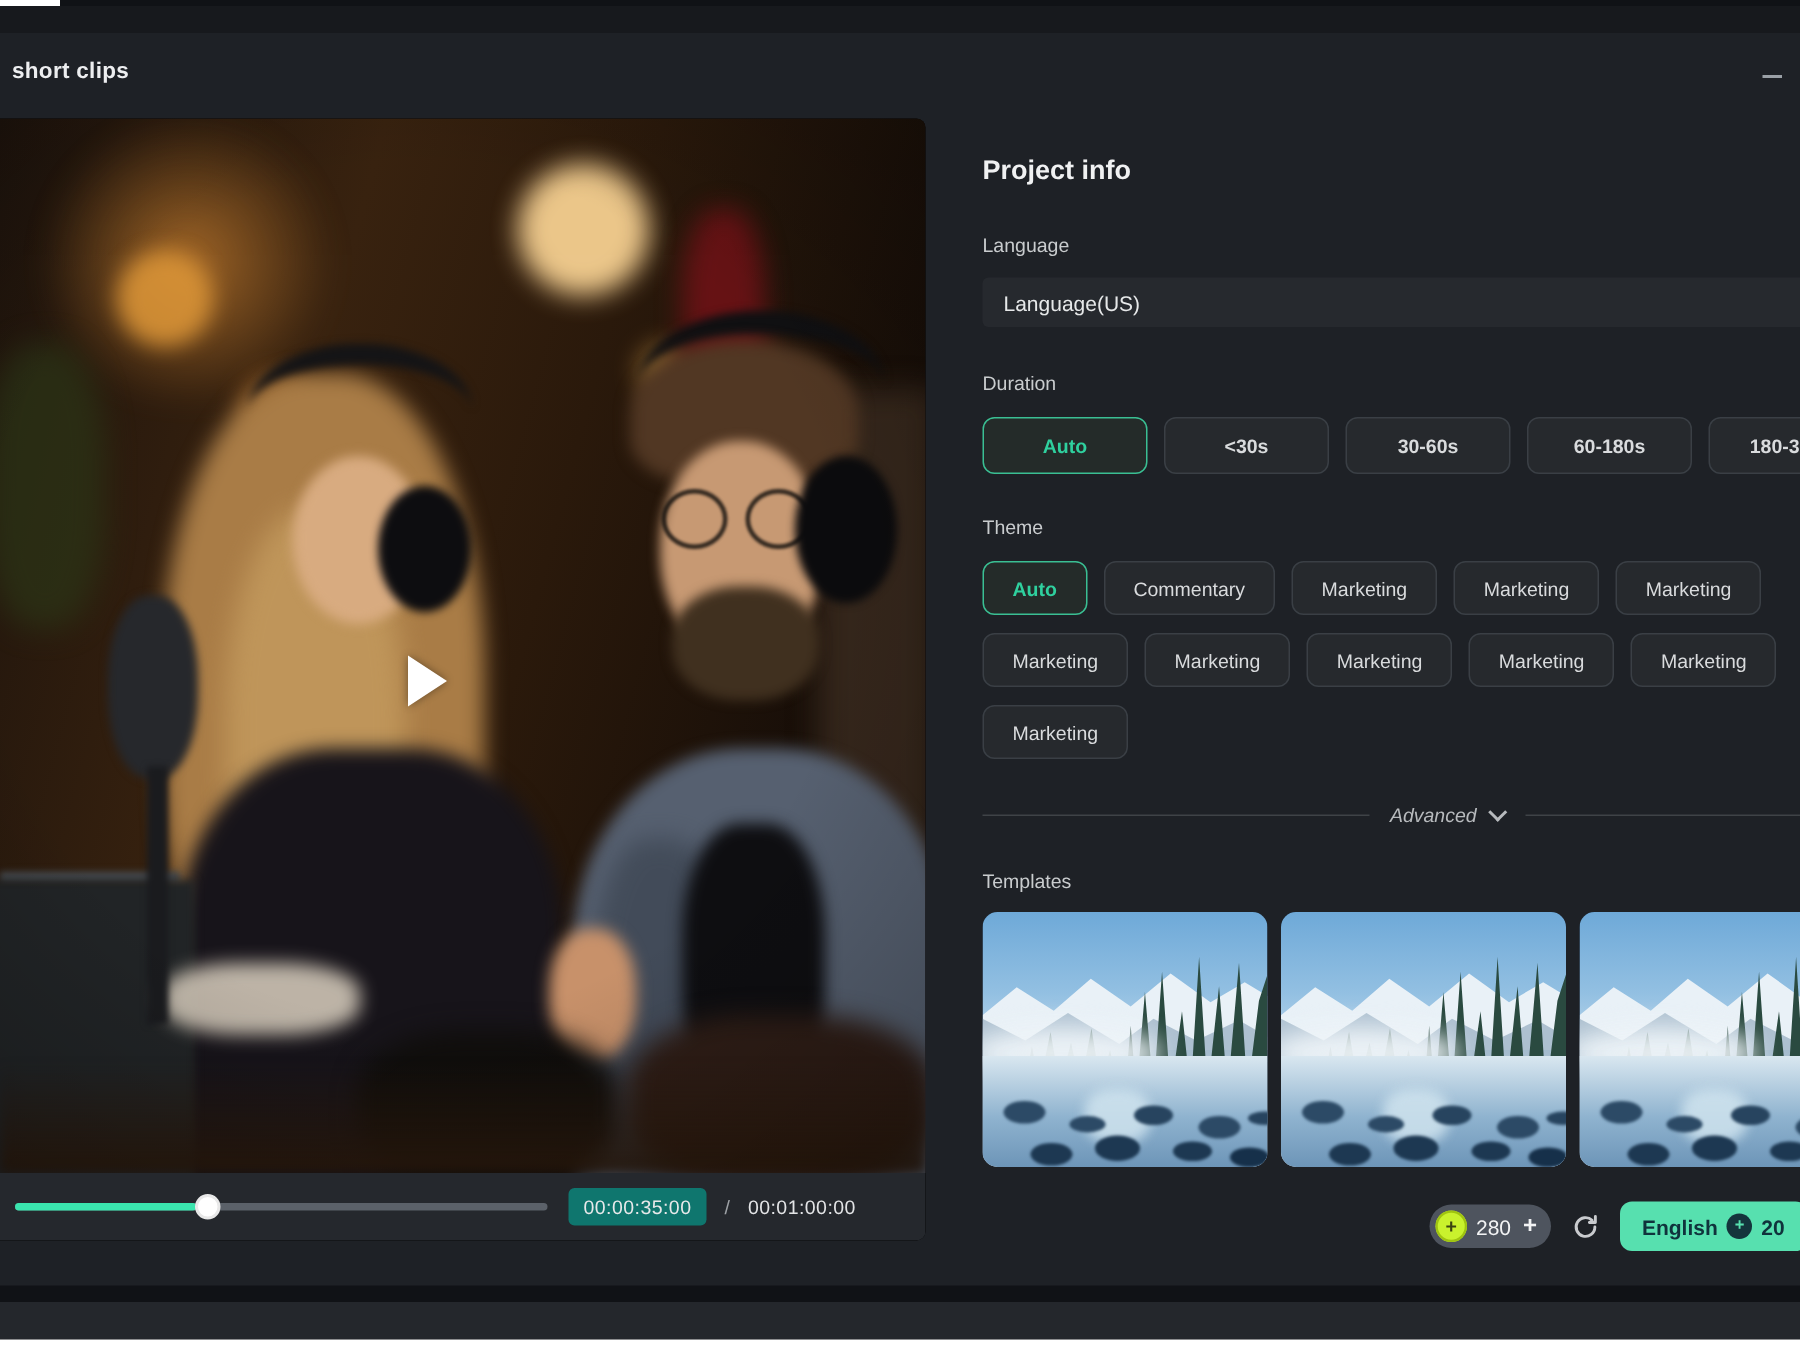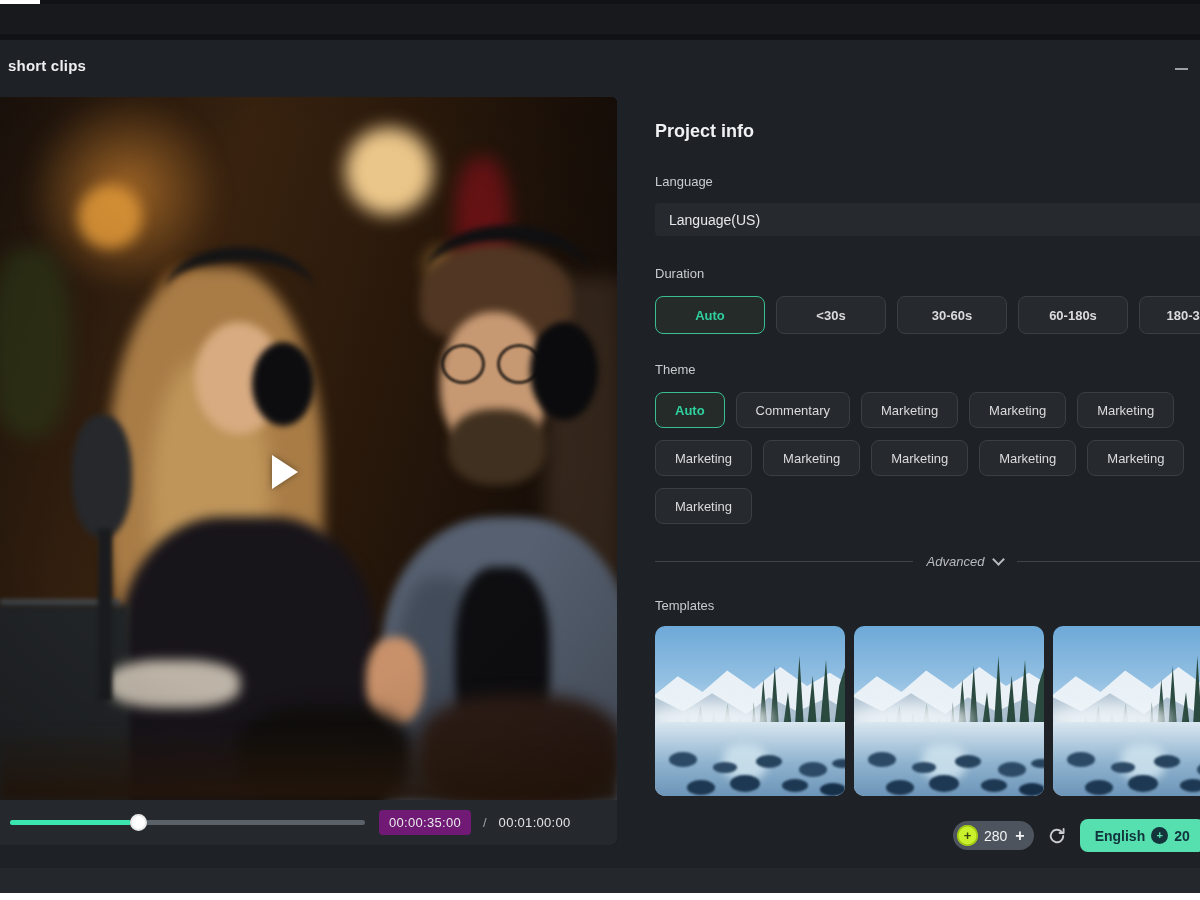--- a/index.html
+++ b/index.html
@@ -3,21 +3,21 @@
 <meta charset="utf-8">
 <style>
   * { margin:0; padding:0; box-sizing:border-box; }
   html,body { width:1200px; height:900px; background:#0e1013; overflow:hidden;
     font-family:"Liberation Sans", sans-serif; }
   .app { position:relative; width:1200px; height:900px; background:#101216; overflow:hidden; }
 
   .white-chip { position:absolute; left:0; top:0; width:40px; height:5px; background:#ffffff; }
   .top-strip { position:absolute; left:0; top:4px; width:1200px; height:30px; background:#17191d; }
 
-  .dialog { position:absolute; left:0; top:40px; width:1200px; height:835px; background:#1e2126; }
+  .dialog { position:absolute; left:0; top:22px; width:1200px; height:835px; background:#1e2126; }
   .dlg-header { position:relative; height:57px; }
   .dlg-title { position:absolute; left:8px; top:17px; font-size:15px; font-weight:700; color:#edeef0; letter-spacing:.2px; }
   .minimize { position:absolute; right:10px; top:20px; width:18px; height:18px; cursor:pointer;
     display:flex; align-items:center; justify-content:center; }
   .minimize i { display:block; width:13px; height:2px; background:#9aa0a6; }
 
   
   .video-block { position:absolute; left:0; top:57px; width:617px; height:748px;
     border-radius:0 6px 6px 0; overflow:hidden; background:#000; }
   .video-art { position:relative; width:617px; height:703px; overflow:hidden;
@@ -62,21 +62,21 @@
   .play-btn { position:absolute; left:272px; top:358px; width:0; height:0; cursor:pointer;
     border-left:26px solid #ffffff; border-top:17px solid transparent; border-bottom:17px solid transparent;
     filter:drop-shadow(0 0 3px rgba(0,0,0,.4)); }
 
   .controls { position:absolute; left:0; bottom:0; width:617px; height:45px; background:#25282d;
     display:flex; align-items:center; padding-left:10px; }
   .track { position:relative; width:355px; height:5px; border-radius:3px; background:#5b6169; cursor:pointer; }
   .fill  { position:absolute; left:0; top:0; height:5px; border-radius:3px; background:#3ae5ae; }
   .knob  { position:absolute; left:120px; top:-6px; width:17px; height:17px; border-radius:50%;
     background:#ffffff; border:2px solid #e8e8e8; cursor:pointer; }
-  .timebox { margin-left:14px; background:#701a75; border-radius:4px; padding:5px 10px;
+  .timebox { margin-left:14px; background:#0f766e; border-radius:4px; padding:5px 10px;
     color:#e8e9ea; font-size:13px; letter-spacing:.3px; }
   .tsep  { margin:0 12px; color:#9ea2a6; font-size:13px; }
   .ttotal{ color:#e3e4e6; font-size:13px; letter-spacing:.3px; }
 
   
   .panel { position:absolute; left:655px; top:57px; width:620px; }
   .panel h2 { margin-top:22px; font-size:18px; line-height:24px; font-weight:700; color:#f0f1f2; }
   .lbl { margin-top:30px; font-size:13px; line-height:18px; color:#c9ccce; }
   .lbl.tight { margin-top:29px; }
   .lbl.theme-l { margin-top:27px; }

